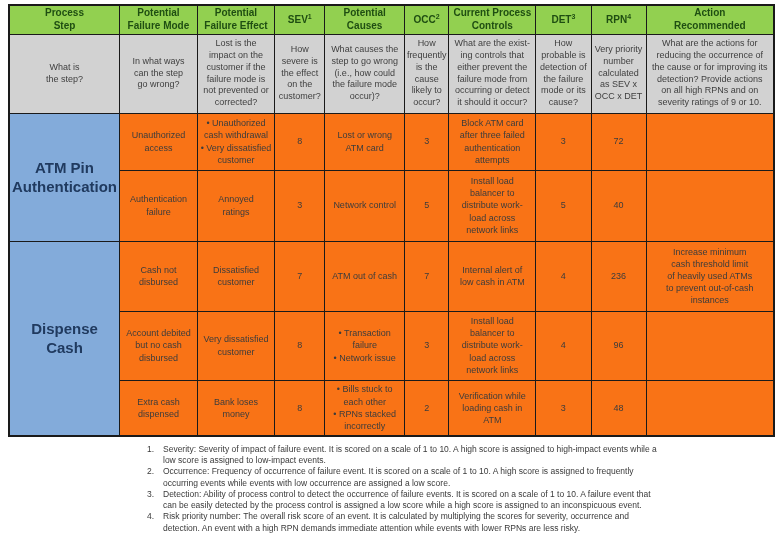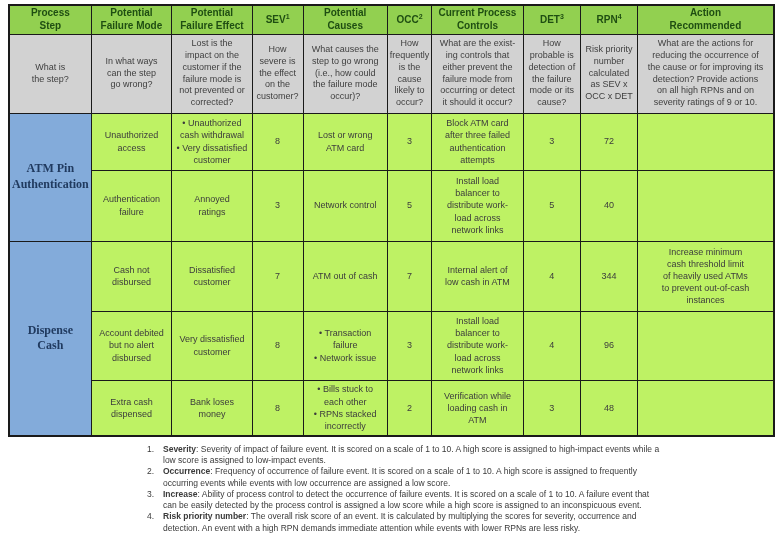--- a/index.html
+++ b/index.html
@@ -9,28 +9,28 @@
     --body-text:#3c3c3c; --border:#1a1a1a; --page-bg:#ffffff;
   }
   html,body{margin:0;padding:0;}
   body{width:775px;height:533px;background:var(--page-bg);font-family:"Liberation Sans",sans-serif;}
   .page{position:relative;width:775px;height:533px;overflow:hidden;}
   table.fmea{position:absolute;left:8px;top:4px;border-collapse:collapse;table-layout:fixed;border:2px solid var(--border);}
   .fmea th,.fmea td{border:1px solid var(--border);text-align:center;vertical-align:middle;white-space:pre-line;padding:1px 2px;overflow:hidden;}
   .fmea th{background:var(--header-bg);color:var(--header-text);font-size:10px;font-weight:bold;line-height:1.25;}
   .fmea th sup{font-size:7px;}
   .fmea td.q{background:var(--question-bg);color:var(--question-text);font-size:9px;font-weight:normal;line-height:1.3;}
-  .fmea td.step{background:var(--step-bg);color:var(--step-text);font-weight:bold;font-size:12px;line-height:1.3;font-family:Liberation Serif, serif;}
-  .fmea td.body{background:#bef264;color:var(--body-text);font-size:9px;line-height:1.35;}
+  .fmea td.step{background:var(--step-bg);color:var(--step-text);font-weight:bold;font-size:15px;line-height:1.3;}
+  .fmea td.body{background:#f97316;color:var(--body-text);font-size:9px;line-height:1.35;}
   tr.r-head{height:29px;} tr.r-q{height:79px;} tr.r1{height:57px;} tr.r2{height:71px;}
   tr.r3{height:70px;} tr.r4{height:69px;} tr.r5{height:56px;}
   .footnotes{position:absolute;left:147px;top:444px;width:518px;color:#3a3a3a;font-size:8.5px;line-height:1.32;}
   .fn{display:flex;gap:6px;margin:0;}
   .fn-num{width:10px;flex:none;}
-  .fn-body b{font-weight:bold;text-align:center;}
+  .fn-body b{font-weight:normal;text-align:center;}
 </style>
 </head>
 <body>
 
 <div class="page">
 
   <table class="fmea">
     <colgroup>
       <col style="width:76px">
         <col style="width:81px">
@@ -97,21 +97,21 @@
 either prevent the
 failure mode from
 occurring or detect
 it should it occur?</td>
       <td class="q">How
 probable is
 detection of
 the failure
 mode or its
 cause?</td>
-      <td class="q">Risk priority
+      <td class="q">Very priority
 number
 calculated
 as SEV x
 OCC x DET</td>
       <td class="q">What are the actions for
 reducing the occurrence of
 the cause or for improving its
 detection? Provide actions
 on all high RPNs and on
 severity ratings of 9 or 10.</td>
@@ -163,31 +163,31 @@
       <td class="body">Cash not
 disbursed</td>
       <td class="body">Dissatisfied
 customer</td>
       <td class="body">7</td>
       <td class="body">ATM out of cash</td>
       <td class="body">7</td>
       <td class="body">Internal alert of
 low cash in ATM</td>
       <td class="body">4</td>
-      <td class="body">344</td>
+      <td class="body">236</td>
       <td class="body">Increase minimum
 cash threshold limit
 of heavily used ATMs
 to prevent out-of-cash
 instances</td>
     </tr>
 
     <tr class="r4">
       <td class="body">Account debited
-but no alert
+but no cash
 disbursed</td>
       <td class="body">Very dissatisfied
 customer</td>
       <td class="body">8</td>
       <td class="body">• Transaction
 failure
 • Network issue</td>
       <td class="body">3</td>
       <td class="body">Install load
 balancer to
@@ -224,21 +224,21 @@
     <div class="fn">
       <span class="fn-num">1.</span>
       <span class="fn-body"><b>Severity</b><span>: Severity of impact of failure event. It is scored on a scale of 1 to 10. A high score is assigned to high-impact events while a low score is assigned to low-impact events.</span></span>
     </div>
     <div class="fn">
       <span class="fn-num">2.</span>
       <span class="fn-body"><b>Occurrence</b><span>: Frequency of occurrence of failure event. It is scored on a scale of 1 to 10. A high score is assigned to frequently occurring events while events with low occurrence are assigned a low score.</span></span>
     </div>
     <div class="fn">
       <span class="fn-num">3.</span>
-      <span class="fn-body"><b>Increase</b><span>: Ability of process control to detect the occurrence of failure events. It is scored on a scale of 1 to 10. A failure event that can be easily detected by the process control is assigned a low score while a high score is assigned to an inconspicuous event.</span></span>
+      <span class="fn-body"><b>Detection</b><span>: Ability of process control to detect the occurrence of failure events. It is scored on a scale of 1 to 10. A failure event that can be easily detected by the process control is assigned a low score while a high score is assigned to an inconspicuous event.</span></span>
     </div>
     <div class="fn">
       <span class="fn-num">4.</span>
       <span class="fn-body"><b>Risk priority number</b><span>: The overall risk score of an event. It is calculated by multiplying the scores for severity, occurrence and detection. An event with a high RPN demands immediate attention while events with lower RPNs are less risky.</span></span>
     </div>
   </div>
 
 </div>
 
 </body></html>

